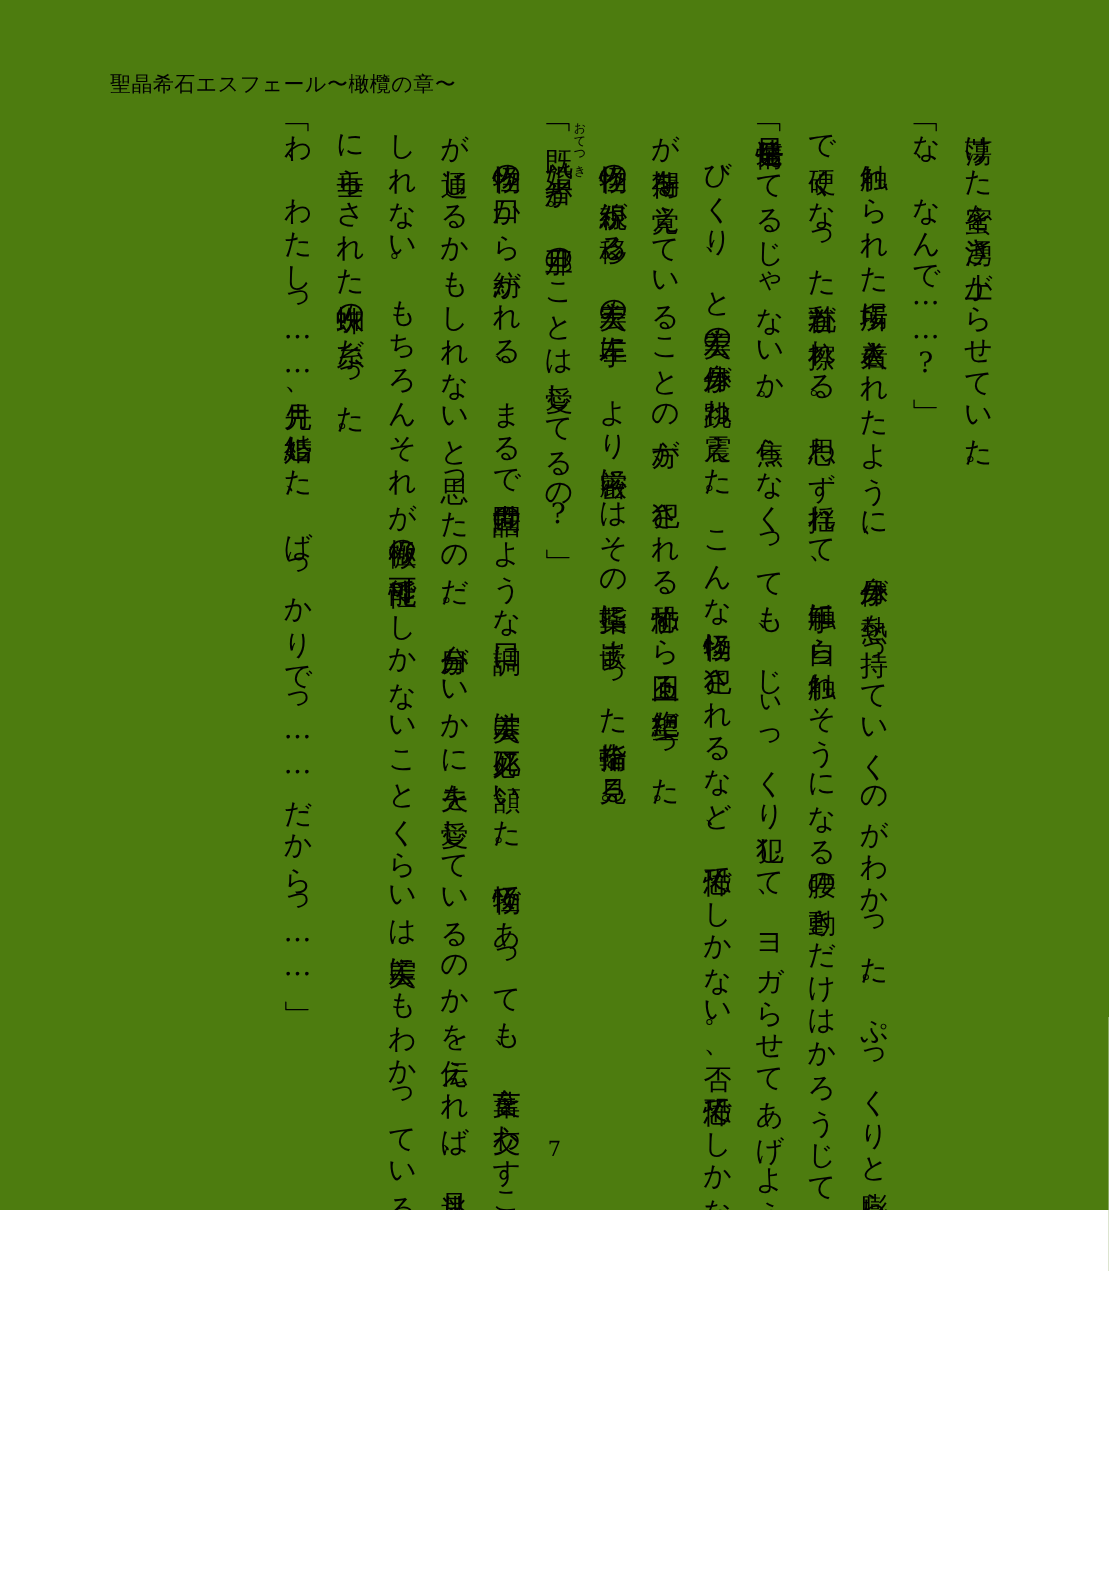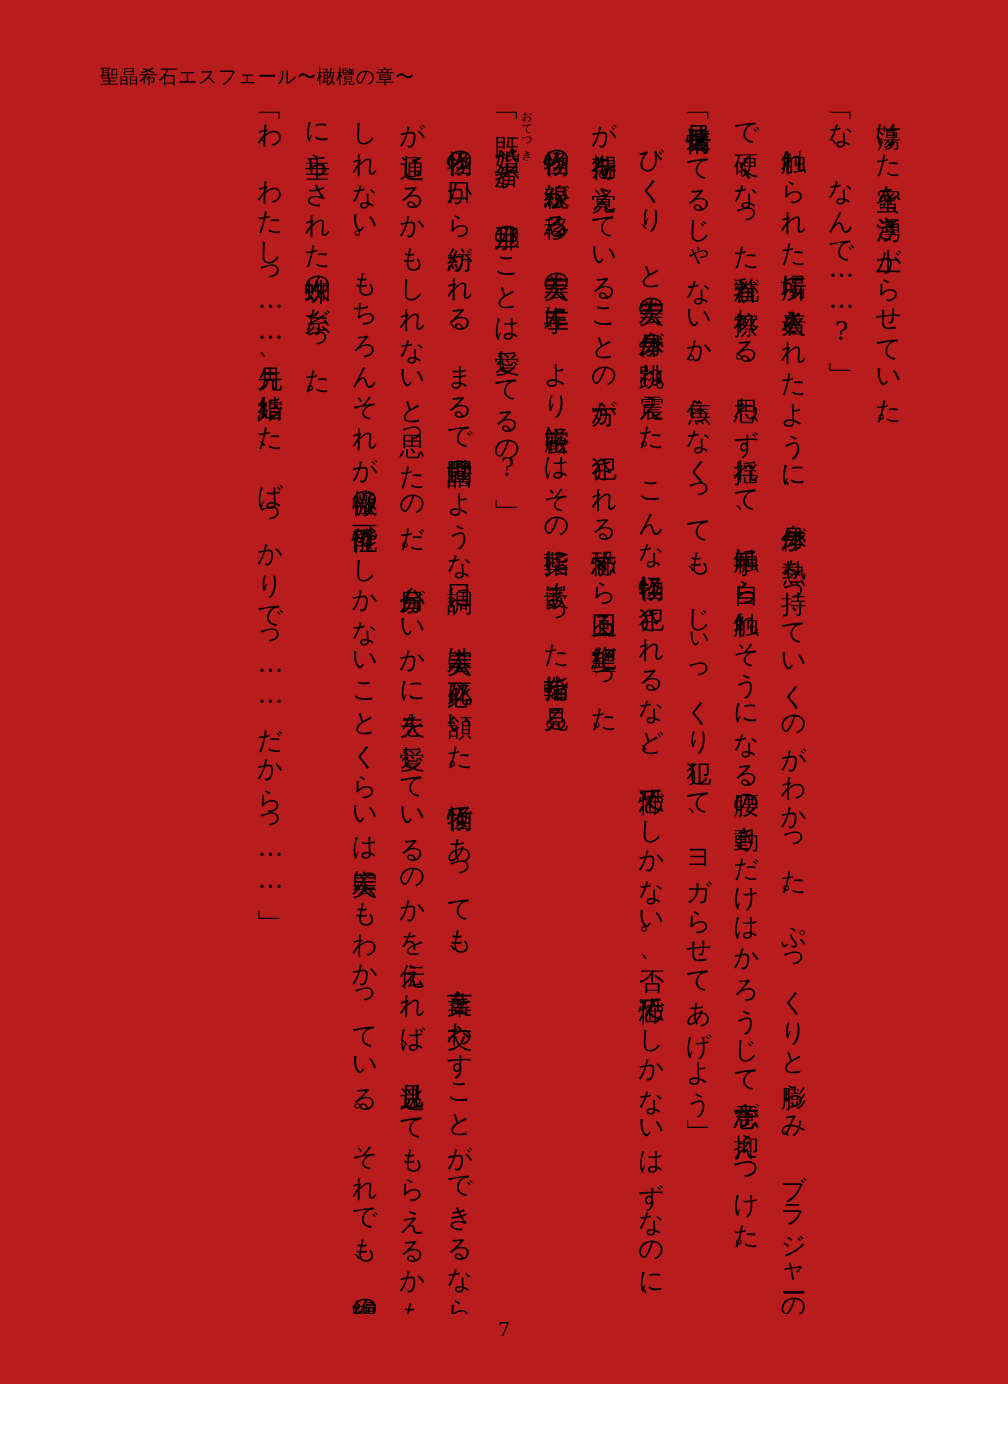--- a/index.html
+++ b/index.html
@@ -7,22 +7,22 @@
     padding: 0;
     background: #ffffff;
   }
   body {
     font-family: "DejaVu Serif", "Liberation Serif", serif;
     color: #000000;
   }
   .page {
     position: relative;
     width: 1008px;
-    height: 1384px;
-    background: #b91c1c;
+    height: 1100px;
+    background: #4d7c0f;
     overflow: hidden;
     box-sizing: border-box;
   }
   
   .running-header {
     position: absolute;
     top: 64px;
     left: 100px;
     font-size: 19px;
     letter-spacing: 0.5px;

